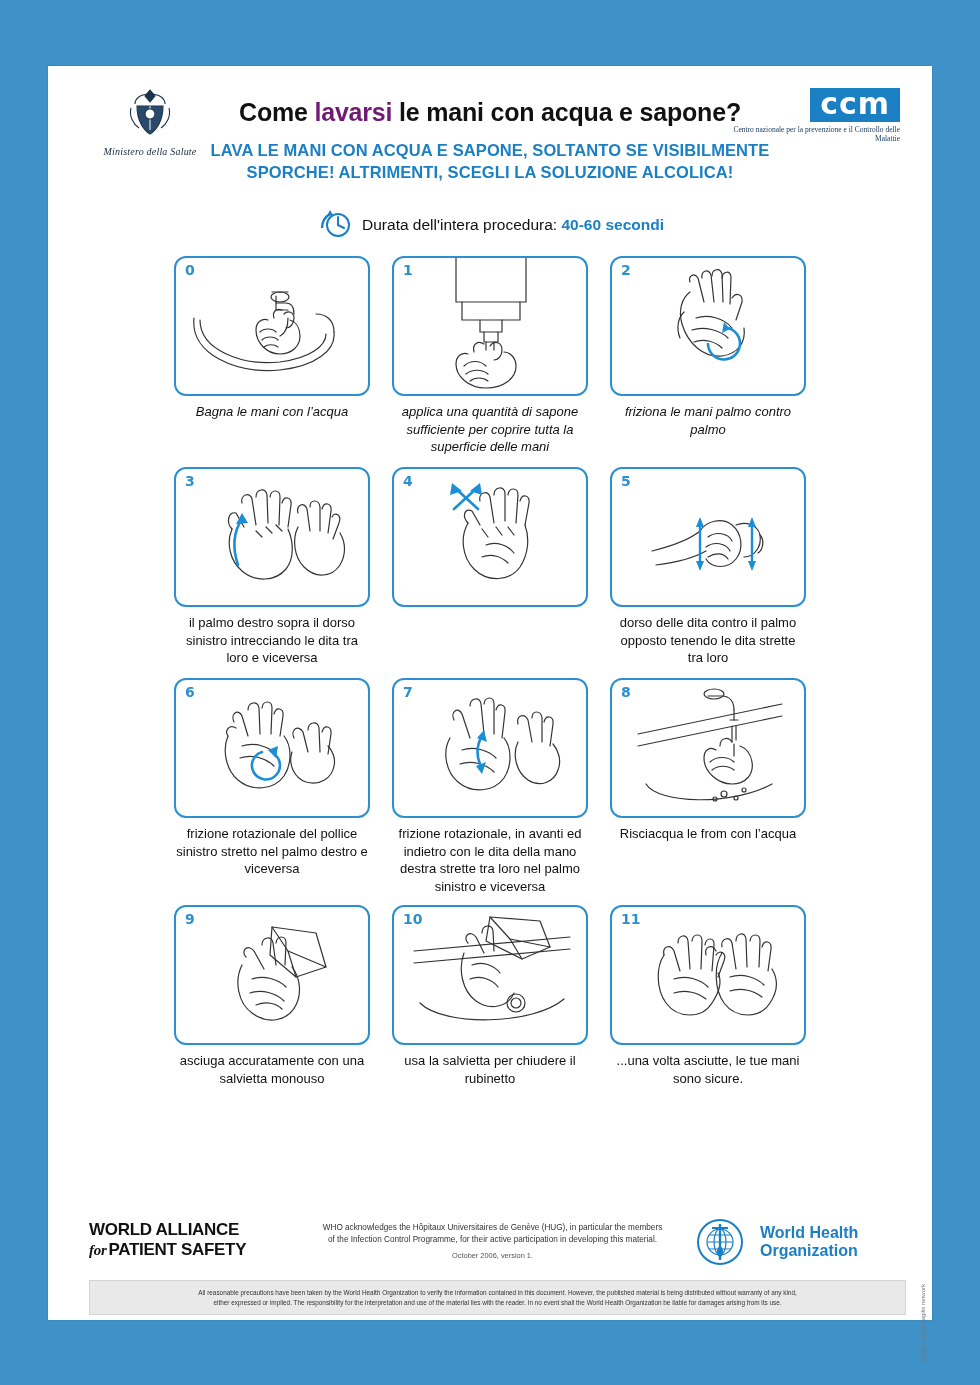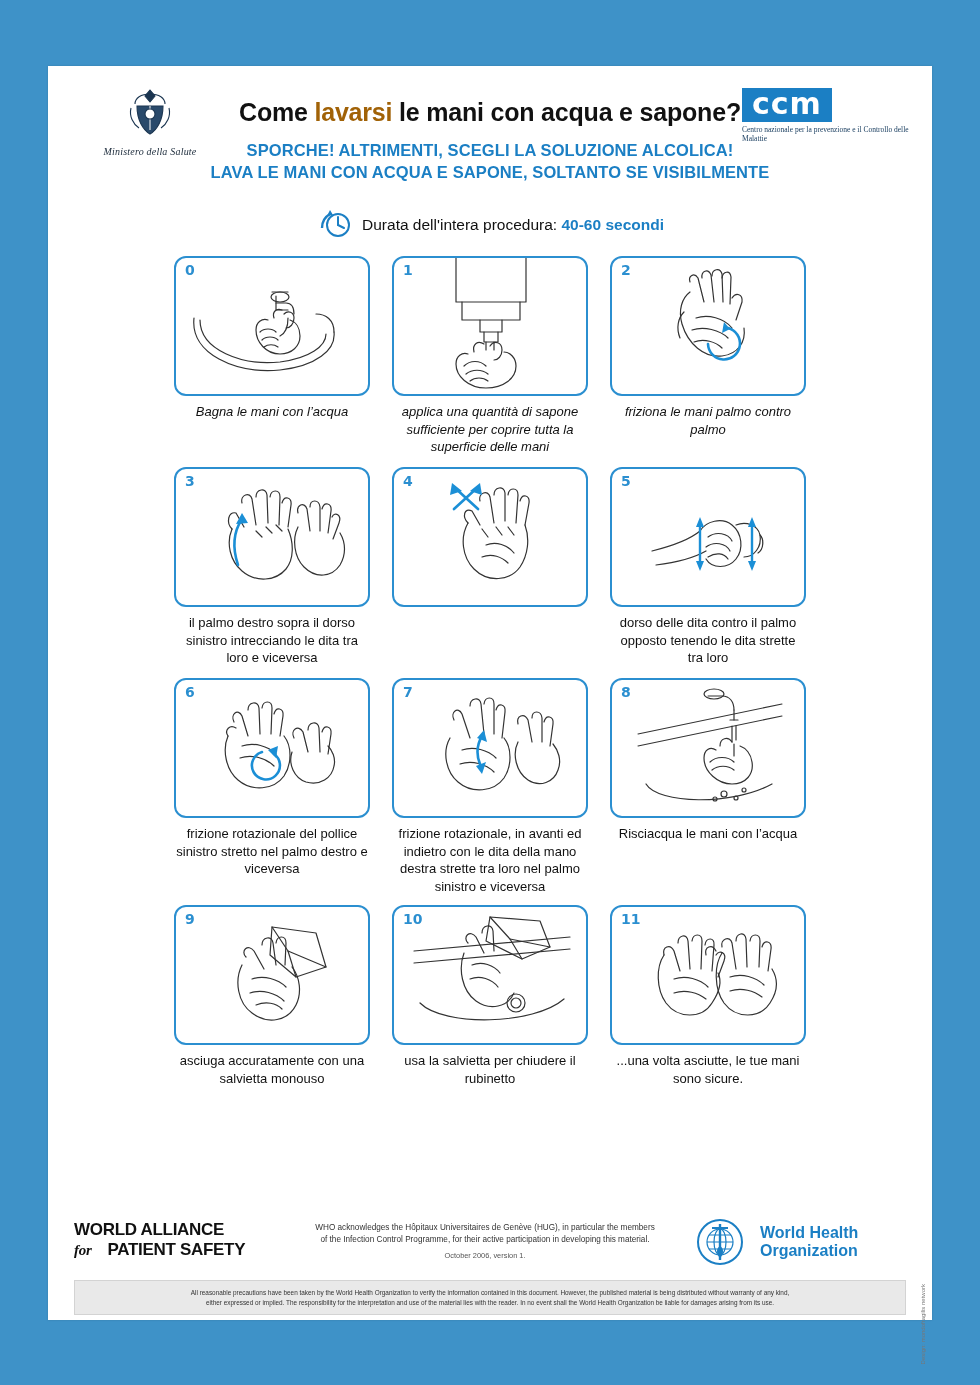--- a/index.html
+++ b/index.html
@@ -31,22 +31,22 @@
   .min-emblem { width: 46px; height: 52px; margin: 0 auto; }
   .min-caption {
     font-family: "Liberation Serif", serif;
     font-style: italic;
     font-size: 10px;
     color: #1b2a3a;
     margin-top: 4px;
     letter-spacing: .2px;
   }
   .ccm-logo {
-    position: absolute; right: 20px; top: 22px;
-    width: 170px; text-align: left;
+    position: absolute; right: 32px; top: 22px;
+    width: 170px; text-align: right;
   }
   .ccm-box {
     background: #1b7fc4;
     color: #ffffff;
     font-size: 30px;
     font-weight: bold;
     letter-spacing: 1px;
     padding: 1px 10px 3px 10px;
     display: inline-block;
     line-height: 1;
@@ -60,21 +60,21 @@
     margin-top: 3px;
   }
   .title {
     text-align: center;
     font-size: 25px;
     font-weight: bold;
     color: #111111;
     margin: 22px 0 0 0;
     letter-spacing: -.2px;
   }
-  .title .hl { color: #a16207; }
+  .title .hl { color: #701a75; }
   .subtitle {
     text-align: center;
     color: #1b7fc4;
     font-weight: bold;
     font-size: 16.5px;
     line-height: 1.35;
     margin-top: 12px;
     letter-spacing: .1px;
   }
 
@@ -129,41 +129,41 @@
     padding: 0 2px;
   }
   .row-r1 .caption { min-height: 58px; font-style: italic; }
   .row-r2 .caption { min-height: 58px; }
   .row-r3 .caption { min-height: 74px; }
   .row-r4 .caption { min-height: 44px; }
 
   
   .footer {
     position: absolute;
-    left: 0; right: 0; bottom: 0;
+    left: 15px; right: 0; bottom: 0;
     height: 118px;
     padding: 6px 26px 0 26px;
   }
   .footer-top {
     display: flex;
     align-items: flex-start;
     justify-content: space-between;
     height: 70px;
   }
   .wa-logo { width: 200px; padding-top: 12px; }
   .wa-line1 {
     font-size: 17px; font-weight: bold; color: #111; letter-spacing: -.3px;
   }
   .wa-line2 { font-size: 17px; font-weight: bold; color: #111; letter-spacing: -.3px; }
   .wa-for {
     font-family: "Liberation Serif", serif;
     font-style: italic;
     font-size: 15px;
     color: #111;
-    margin-right: 16px;
+    margin-right: 2px;
   }
   .ack {
     flex: 1;
     text-align: center;
     padding-top: 14px;
   }
   .ack p {
     margin: 0;
     font-size: 8.2px;
     color: #333;
@@ -226,22 +226,22 @@
     <div class="ccm-logo">
       <div class="ccm-box">ccm</div>
       <div class="ccm-sub">Centro nazionale per la prevenzione e il Controllo delle Malattie</div>
     </div>
 
     <h1 class="title">
       <span>Come </span><span class="hl">lavarsi</span><span> le mani con acqua e sapone?</span>
     </h1>
 
     <div class="subtitle">
+      <div>LAVA LE MANI CON ACQUA E SAPONE, SOLTANTO SE VISIBILMENTE</div>
       <div>SPORCHE! ALTRIMENTI, SCEGLI LA SOLUZIONE ALCOLICA!</div>
-      <div>LAVA LE MANI CON ACQUA E SAPONE, SOLTANTO SE VISIBILMENTE</div>
     </div>
   </div>
 
   <div class="duration">
     <svg width="44" height="34" viewBox="0 0 44 34">
       <circle cx="22" cy="17" r="11" fill="none" stroke="#1b7fc4" stroke-width="2"></circle>
       <path d="M22 17 L22 9" stroke="#1b7fc4" stroke-width="2" stroke-linecap="round"></path>
       <path d="M22 17 L28 20" stroke="#1b7fc4" stroke-width="2" stroke-linecap="round"></path>
       <path d="M6 20 A16 16 0 0 1 14 6" fill="none" stroke="#1b7fc4" stroke-width="2.4"></path>
       <path d="M14 2 L17 7 L11 8 Z" fill="#1b7fc4"></path>
@@ -484,21 +484,21 @@
               <path d="M108 66 C108 58, 116 56, 120 62"></path>
               <path d="M98 82 C104 76, 116 76, 122 82"></path>
               <path d="M100 90 C106 85, 116 85, 122 90"></path>
               <circle cx="112" cy="114" r="3"></circle>
               <circle cx="124" cy="118" r="2"></circle>
               <circle cx="103" cy="119" r="2"></circle>
               <circle cx="132" cy="110" r="2"></circle>
             </g>
           </svg>
         </div>
-        <div class="caption">Risciacqua le mani con l’acqua</div>
+        <div class="caption">Risciacqua le from con l’acqua</div>
       </div>
     </div>
 
     <div class="row row-r4">
 
       <div class="cell">
         <div class="panel">
           <span class="num">9</span>
           <svg width="196" height="140" viewBox="0 0 196 140">
             <g fill="none" stroke="#333" stroke-width="1.2" stroke-linecap="round" stroke-linejoin="round">

